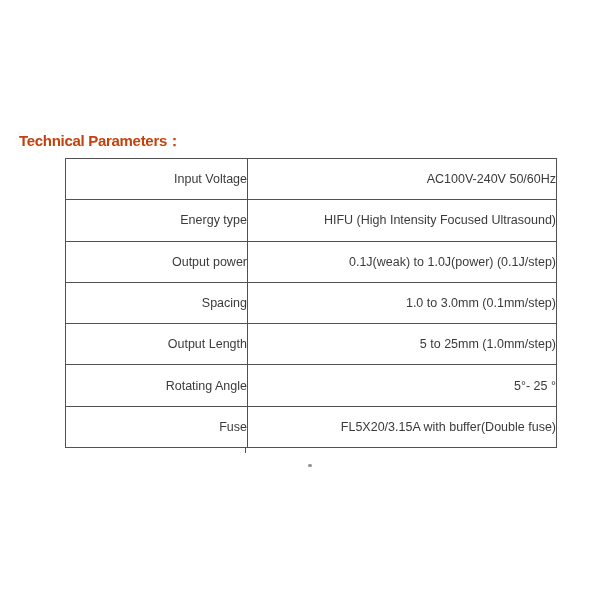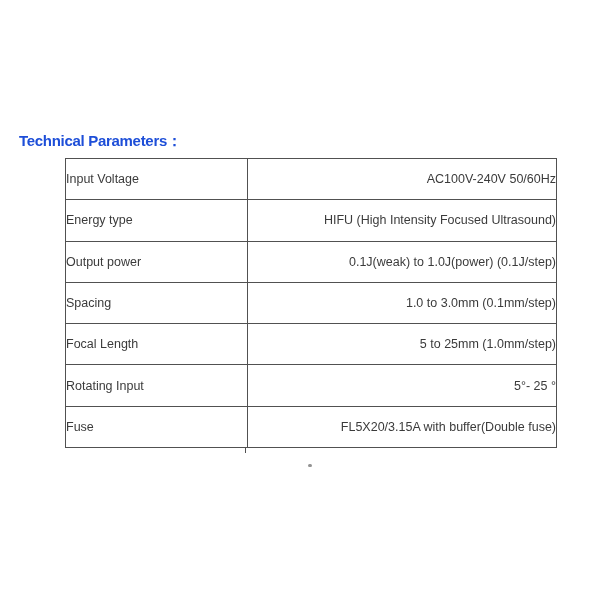--- a/index.html
+++ b/index.html
@@ -14,21 +14,21 @@
     overflow: hidden;
     font-family: "Liberation Sans", sans-serif;
   }
   .heading {
     position: absolute;
     left: 19px;
     top: 131px;
     font-size: 15px;
     font-weight: bold;
     letter-spacing: -0.3px;
-    color: #1d4ed8;
+    color: #c2410c;
     line-height: 19px;
     white-space: nowrap;
   }
   .spec-table-wrap {
     position: absolute;
     left: 65px;
     top: 158px;
     width: 492px;
     height: 290px;
   }
@@ -42,21 +42,21 @@
     border: 1px solid #515151;
     font-size: 12.5px;
     color: #3b3b3b;
     vertical-align: middle;
     padding: 0;
     overflow: hidden;
     white-space: nowrap;
   }
   td.param-name {
     width: 181px;
-    text-align: left;
+    text-align: right;
   }
   td.param-value {
     text-align: right;
     padding-left: 7px;
   }
   .divider-stub {
     position: absolute;
     left: 245px;
     top: 448px;
     width: 1px;
@@ -92,25 +92,25 @@
       </tr>
       <tr>
         <td class="param-name">Output power</td>
         <td class="param-value">0.1J(weak) to 1.0J(power) (0.1J/step)</td>
       </tr>
       <tr>
         <td class="param-name">Spacing</td>
         <td class="param-value">1.0 to 3.0mm (0.1mm/step)</td>
       </tr>
       <tr>
-        <td class="param-name">Focal Length</td>
+        <td class="param-name">Output Length</td>
         <td class="param-value">5 to 25mm (1.0mm/step)</td>
       </tr>
       <tr>
-        <td class="param-name">Rotating Input</td>
+        <td class="param-name">Rotating Angle</td>
         <td class="param-value">5°- 25 °</td>
       </tr>
       <tr>
         <td class="param-name">Fuse</td>
         <td class="param-value">FL5X20/3.15A with buffer(Double fuse)</td>
       </tr>
     </tbody>
   </table>
 </div>
 

